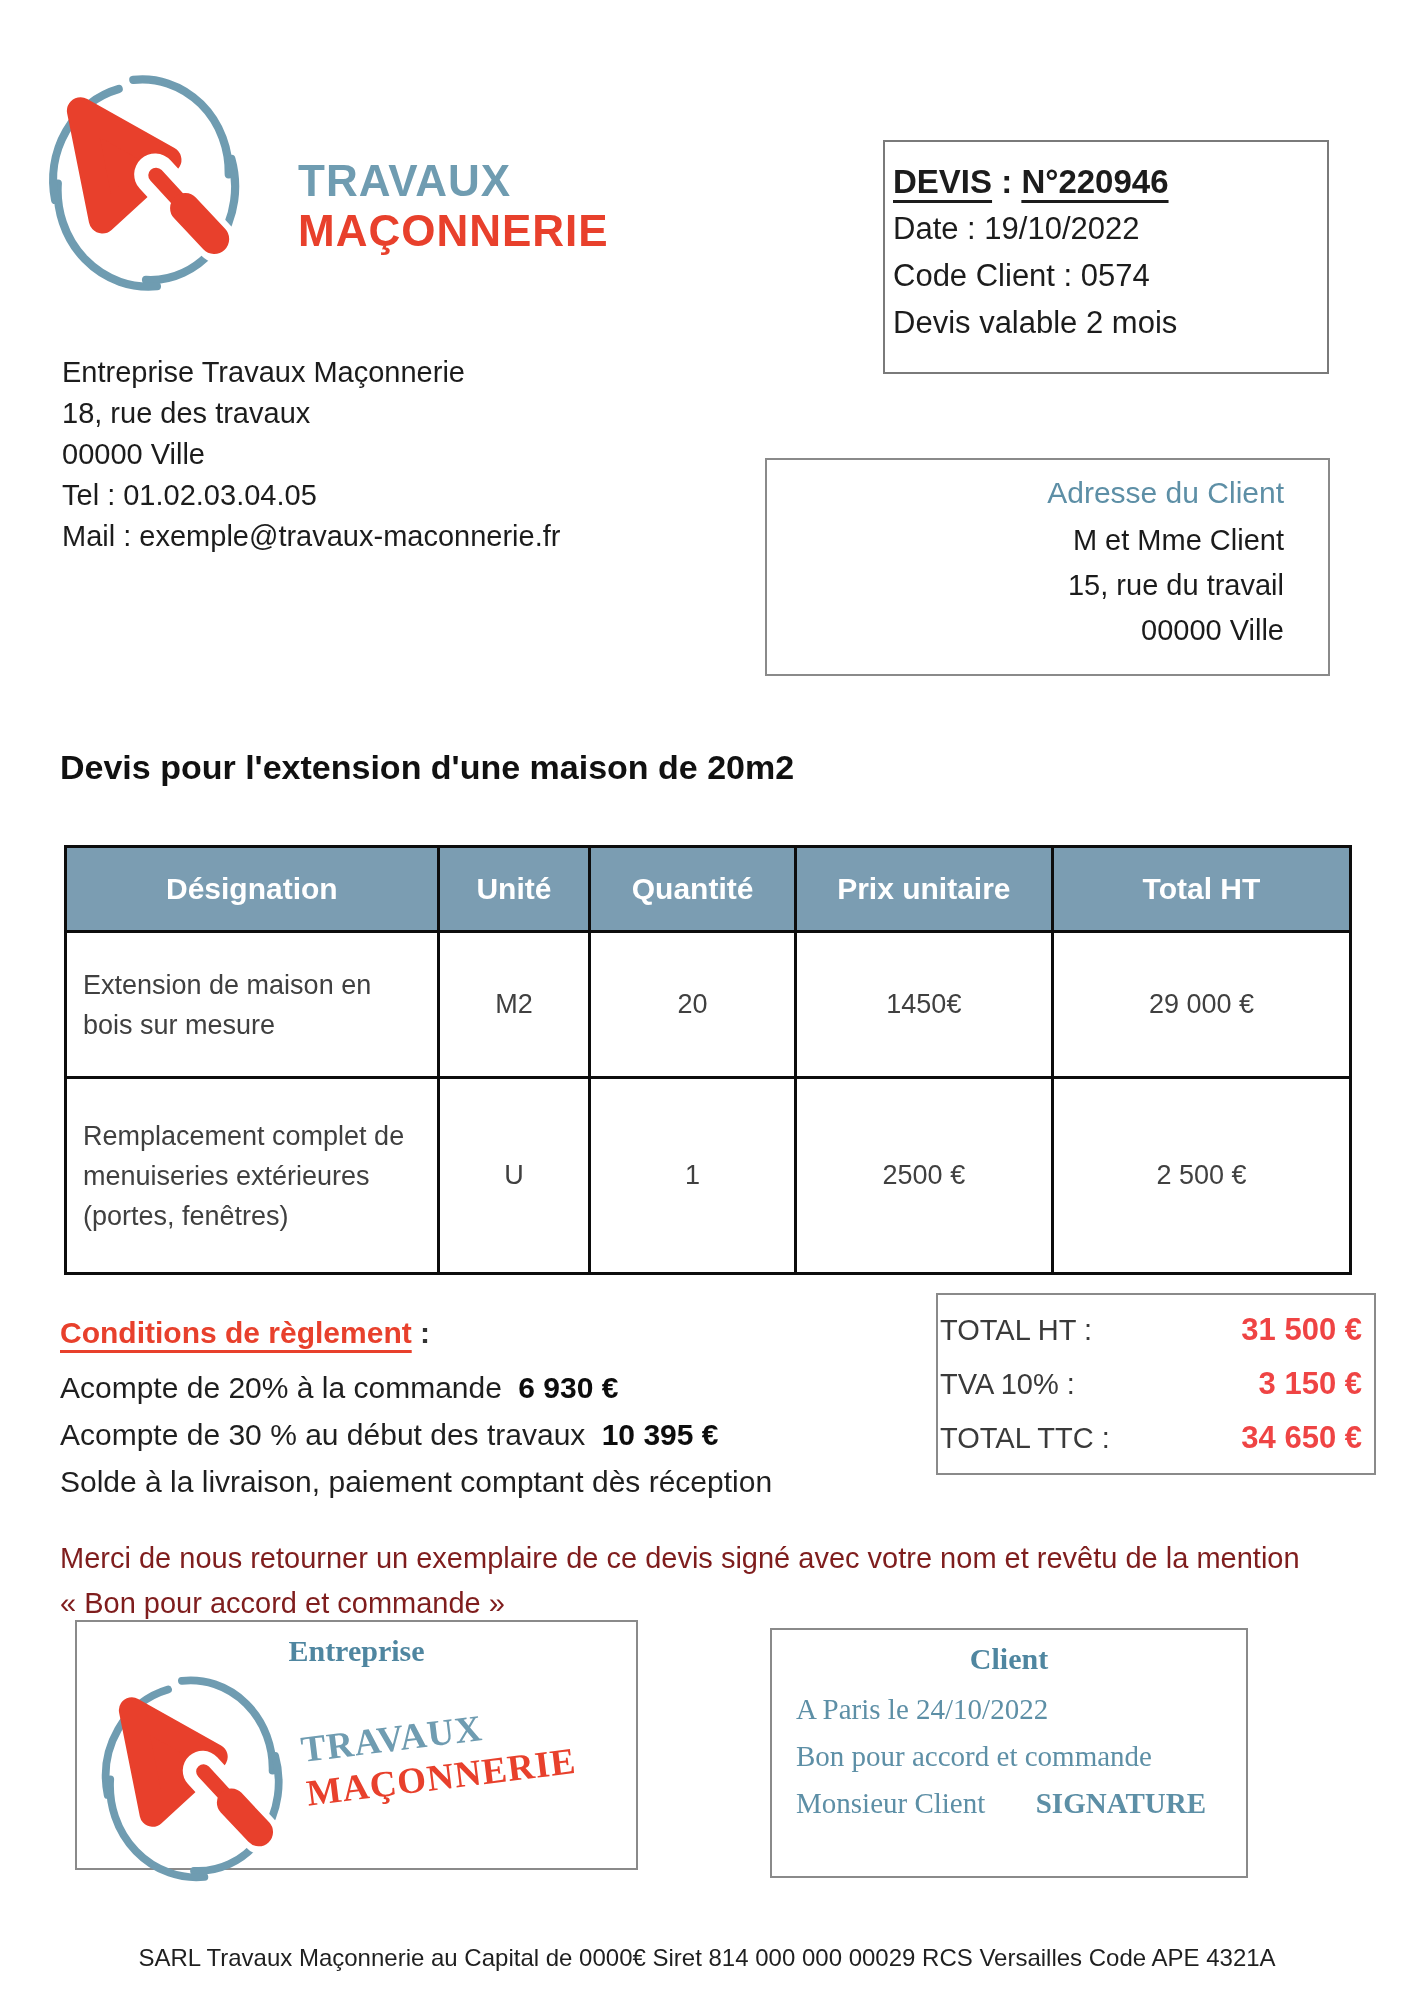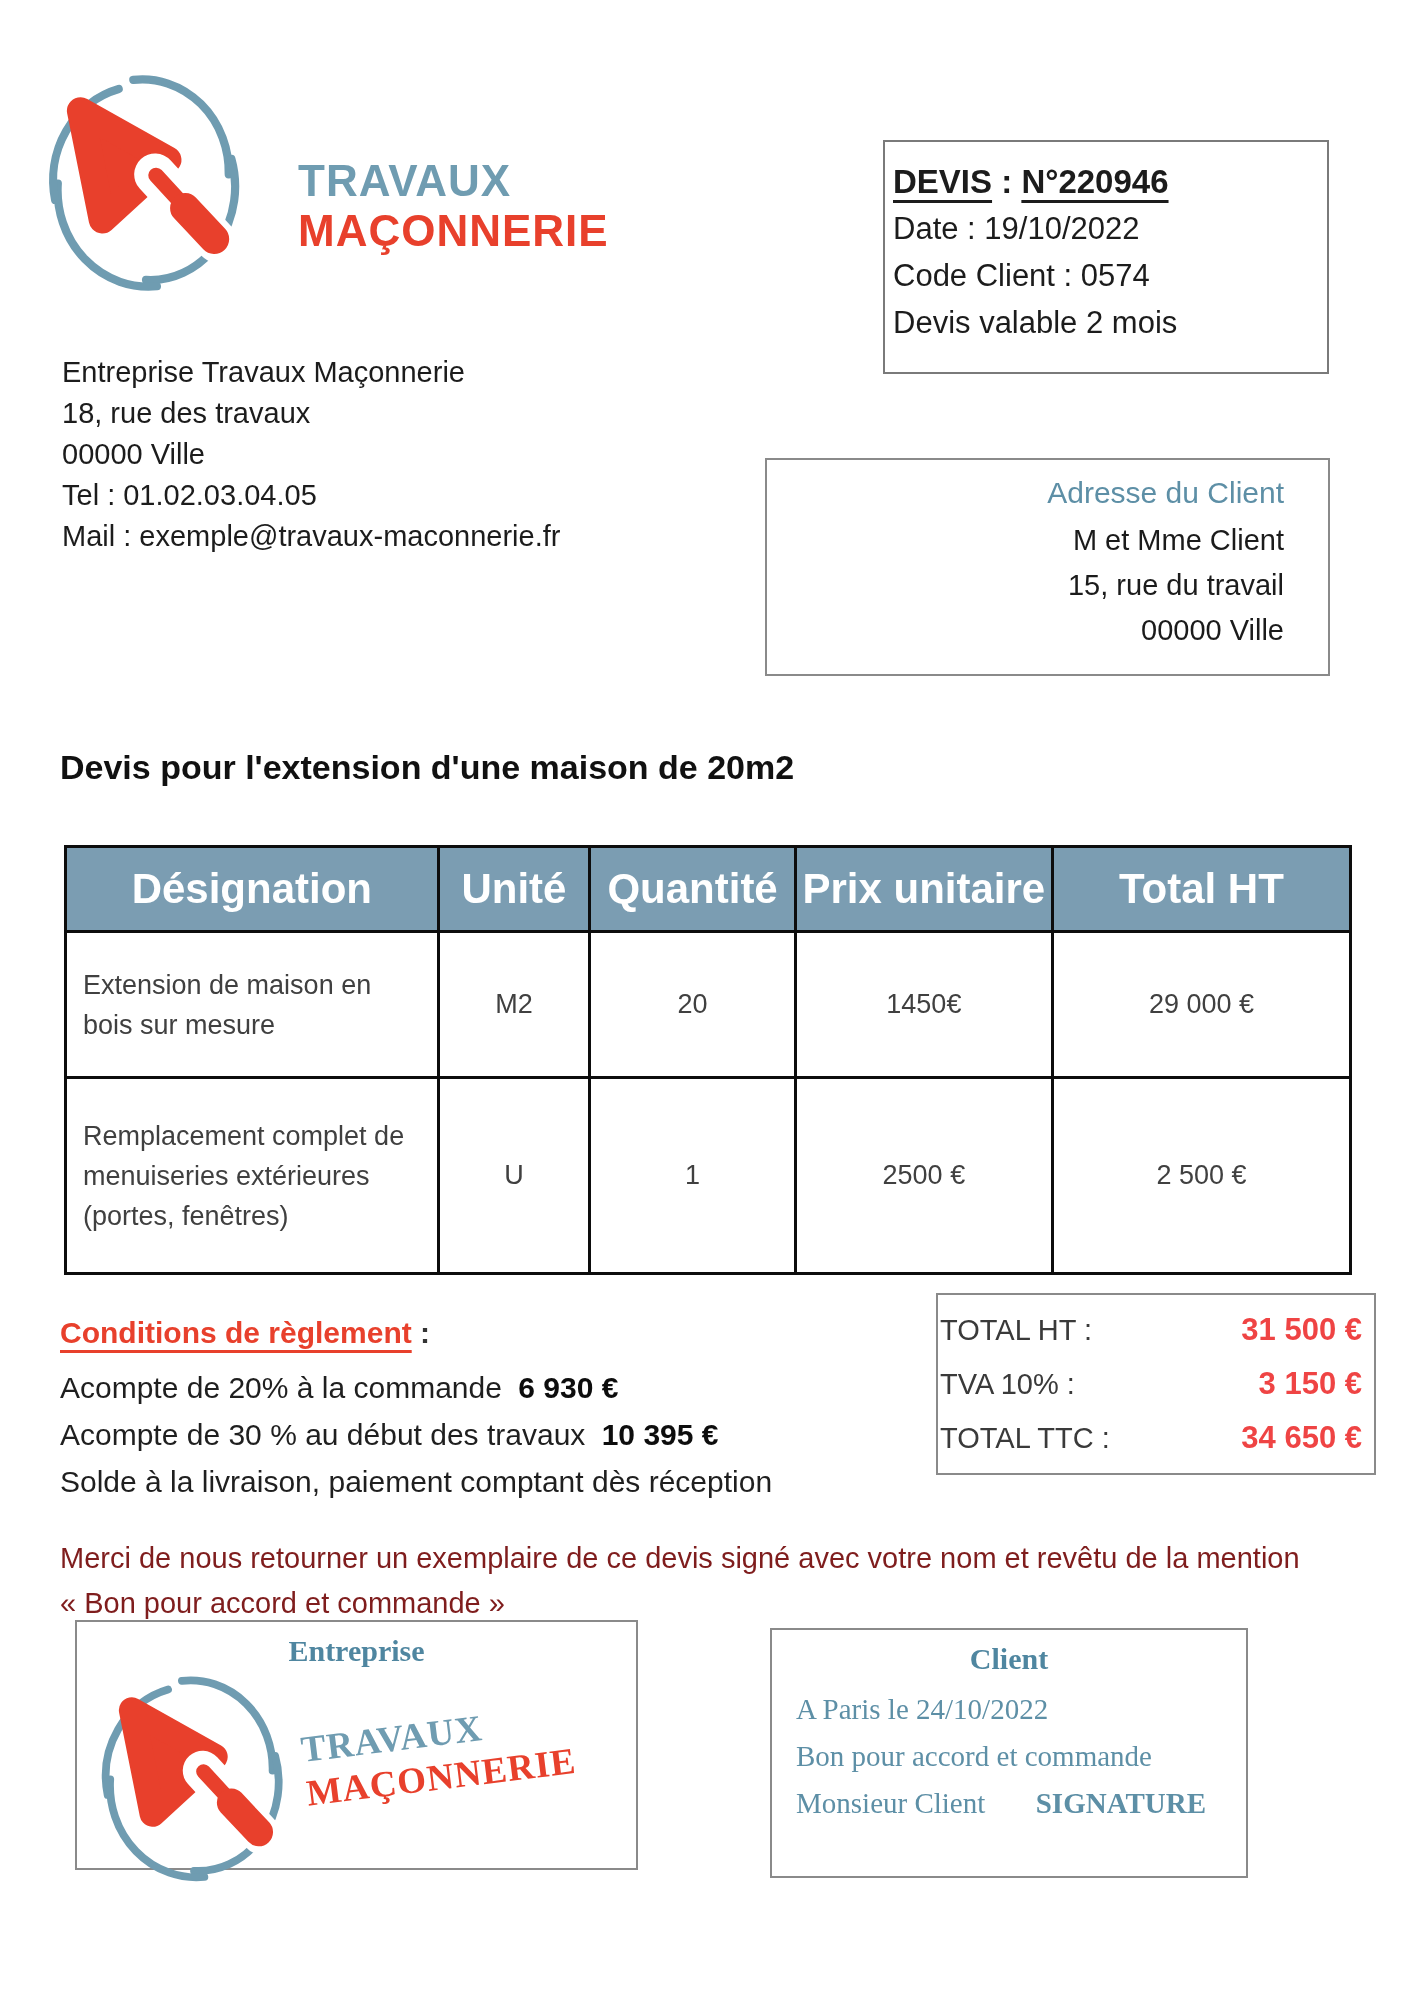--- a/index.html
+++ b/index.html
@@ -27,21 +27,21 @@
                 border:2px solid #8a8a8a; padding:16px 44px 14px 20px; text-align:right; }
   .client-box .cb-title { color:#5d8fa6; font-size:30px; margin-bottom:8px; }
   .client-box .cb-line  { color:#1b1b1b; font-size:29px; line-height:45px; }
 
   
   .doc-title { position:absolute; left:60px; top:748px; font-size:34px; font-weight:bold; color:#111111; }
 
   
   .items-table-wrap { position:absolute; left:64px; top:845px; width:1288px; }
   table.items { width:100%; border-collapse:collapse; table-layout:fixed; }
-  table.items th { background:#7b9db2; color:#ffffff; font-size:42px; font-weight:bold;
+  table.items th { background:#7b9db2; color:#ffffff; font-size:30px; font-weight:bold;
                    height:85px; border:3px solid #0d0d0d; text-align:center; }
   table.items td { border:3px solid #0d0d0d; font-size:27px; color:#404040;
                    text-align:center; vertical-align:middle; background:#ffffff; }
   table.items td.desig { text-align:left; padding:10px 16px; line-height:40px; }
   tr.row-1 td { height:146px; }
   tr.row-2 td { height:196px; }
 
   
   .terms { position:absolute; left:60px; top:1316px; font-size:30px; color:#1f1f1f; }
   .terms .t-title { color:#e8402c; font-weight:bold; margin-bottom:14px; }
@@ -220,14 +220,15 @@
     <div class="sig-client-lines">
       <div>A Paris le 24/10/2022</div>
       <div>Bon pour accord et commande</div>
       <div class="sig-last-row">
         <span>Monsieur Client</span>
         <span class="sig-label">SIGNATURE</span>
       </div>
     </div>
   </div>
 
+  <div class="footer">SARL Travaux Maçonnerie au Capital de 0000€ Siret 814 000 000 00029 RCS Versailles Code APE 4321A</div>
 
 </div>
 
 </body></html>

